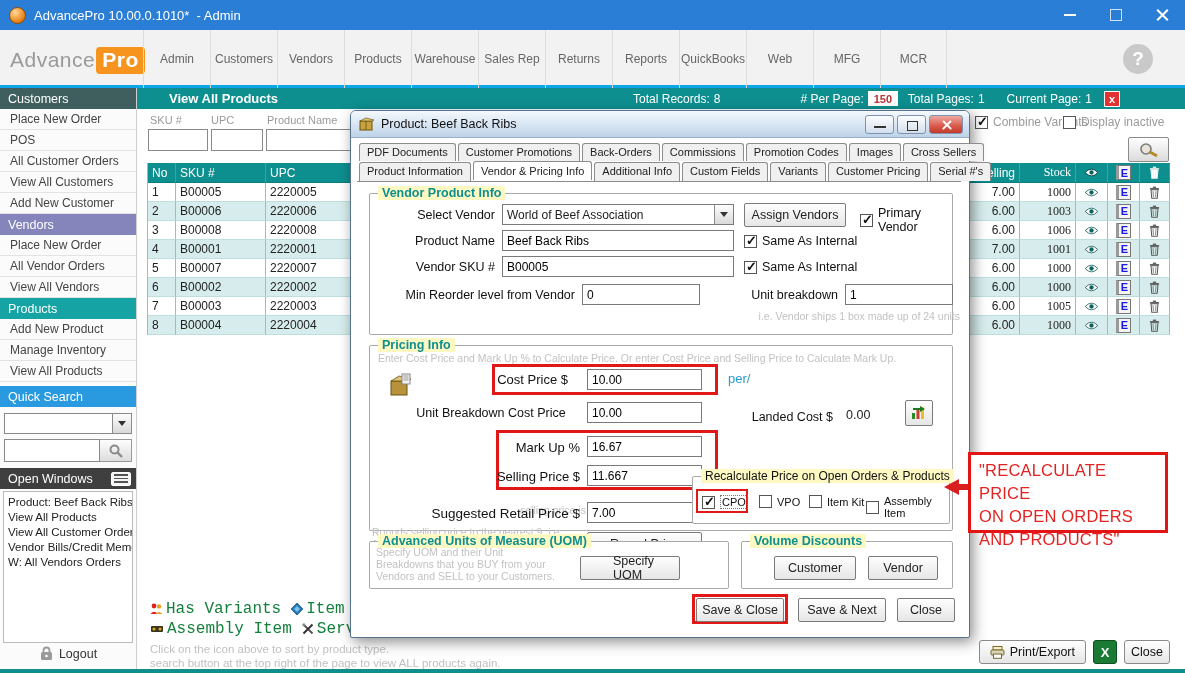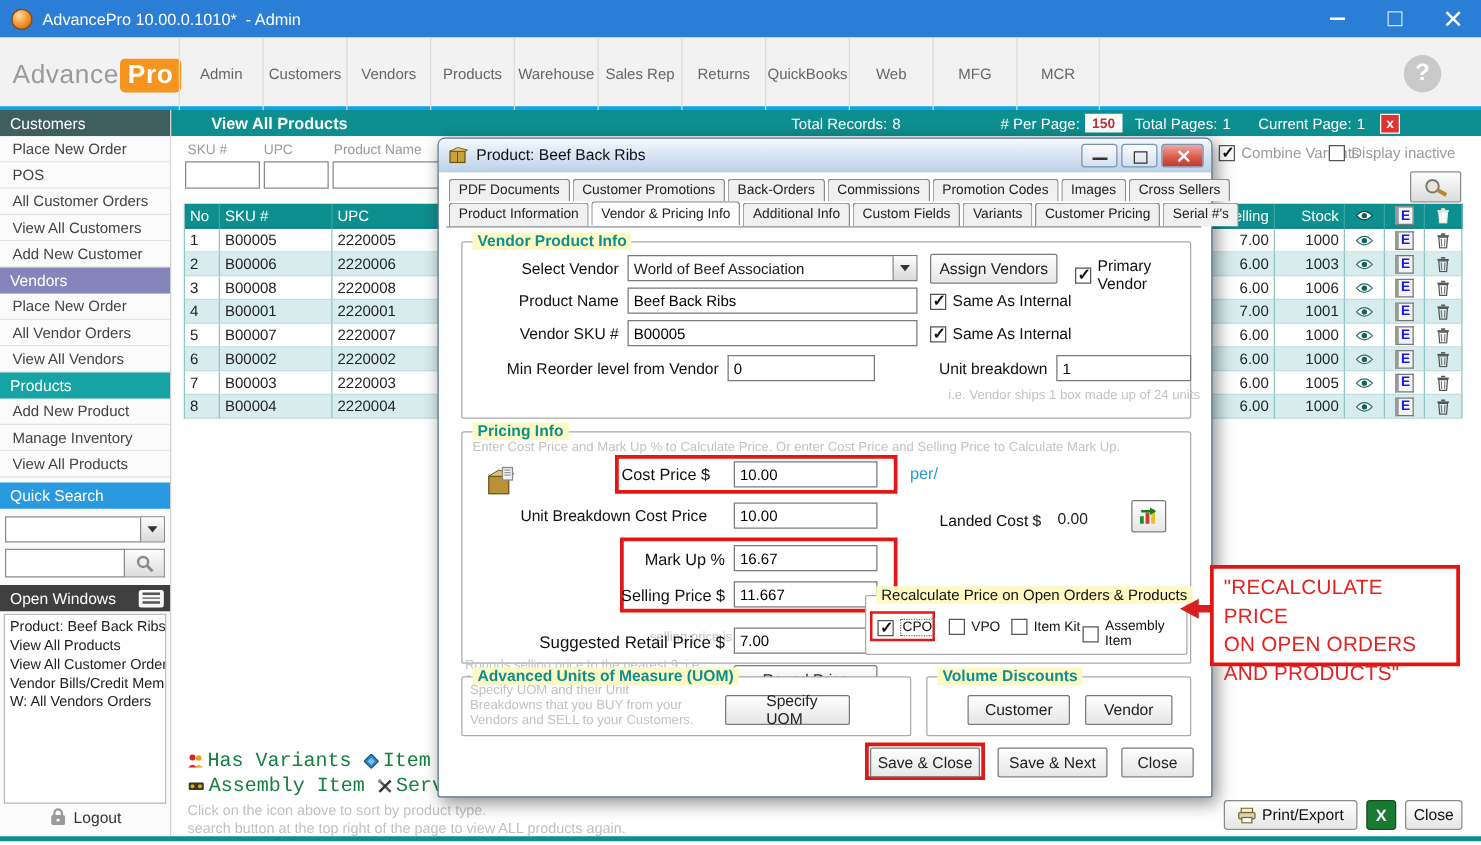--- a/index.html
+++ b/index.html
@@ -64,21 +64,21 @@
 
   
   .ptable { position:absolute; left:148px; top:163px; width:1022px; }
   .prow { display:flex; height:19px; }
   .phead { background:#0e8f8f; color:#fff; height:20px; font-size:12px; }
   .pc { border-right:1px solid #8fc4c4; border-bottom:1px solid #bfdede; display:flex; align-items:center; padding:0 4px; overflow:hidden; white-space:nowrap; }
   .phead .pc { border-right:1px solid #3aa3a3; border-bottom:1px solid #0b7d7d; }
   .prow:nth-child(odd):not(.phead) { background:#d7eded; }
   .prow:nth-child(even):not(.phead) { background:#fff; }
   .c-no{width:28px;} .c-sku{width:90px;} .c-upc{width:88px;} .c-name{flex:1;}
-  .c-sell{width:54px;justify-content:flex-end;} .c-stock{width:56px;justify-content:flex-end;}
+  .c-sell{width:54px;justify-content:flex-end;} .c-stock{width:56px;justify-content:flex-end;font-family:Liberation Serif, serif;}
   .c-i{width:32px;justify-content:center;} .c-i2{width:30px;justify-content:center;}
   .ptable-leftline { position:absolute; left:147px; top:163px; width:1px; height:172px; background:#8fc4c4; }
   .v-split { position:absolute; left:963px; top:163px; width:2px; height:468px; background:#8fc4c4; }
   .edit-ic { width:15px; height:15px; background:#f4f4f4; border:1px solid #777; border-left:3px solid #999; color:#1a1ae0; font-weight:bold; font-size:11px; display:flex; align-items:center; justify-content:center; }
   .edit-ic::after { content:"E"; }
 
   
   .legend { position:absolute; left:150px; top:599px; width:215px; font-size:16px; color:#15803d;font-family:Liberation Mono, monospace; }
   .legend-row { display:flex; align-items:center; gap:4px; height:20px; white-space:nowrap; overflow:hidden; }
   .leg-item { display:flex; align-items:center; gap:3px; margin-right:6px; }
@@ -150,20 +150,21 @@
       <span>Advance</span><span class="logo-badge">Pro</span>
     </div>
     <div class="nav-items">
       <div class="nav-item">Admin</div>
       <div class="nav-item">Customers</div>
       <div class="nav-item">Vendors</div>
       <div class="nav-item">Products</div>
       <div class="nav-item">Warehouse</div>
       <div class="nav-item">Sales Rep</div>
       <div class="nav-item">Returns</div>
+      <div class="nav-item">Reports</div>
       <div class="nav-item">QuickBooks</div>
       <div class="nav-item">Web</div>
       <div class="nav-item">MFG</div>
       <div class="nav-item">MCR</div>
     </div>
     <div class="help-circle">?</div>
   </div>
 
   <div class="sidebar">
     <div class="sb-head sb-customers">Customers</div>

